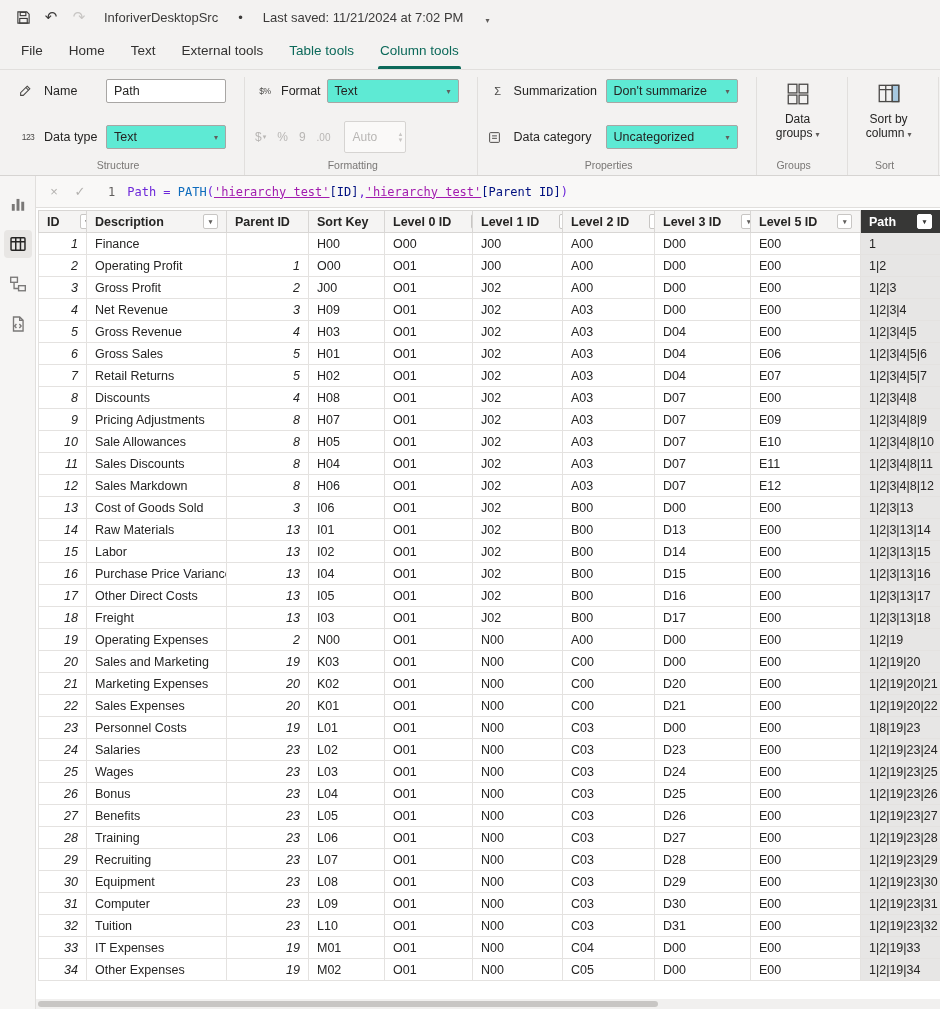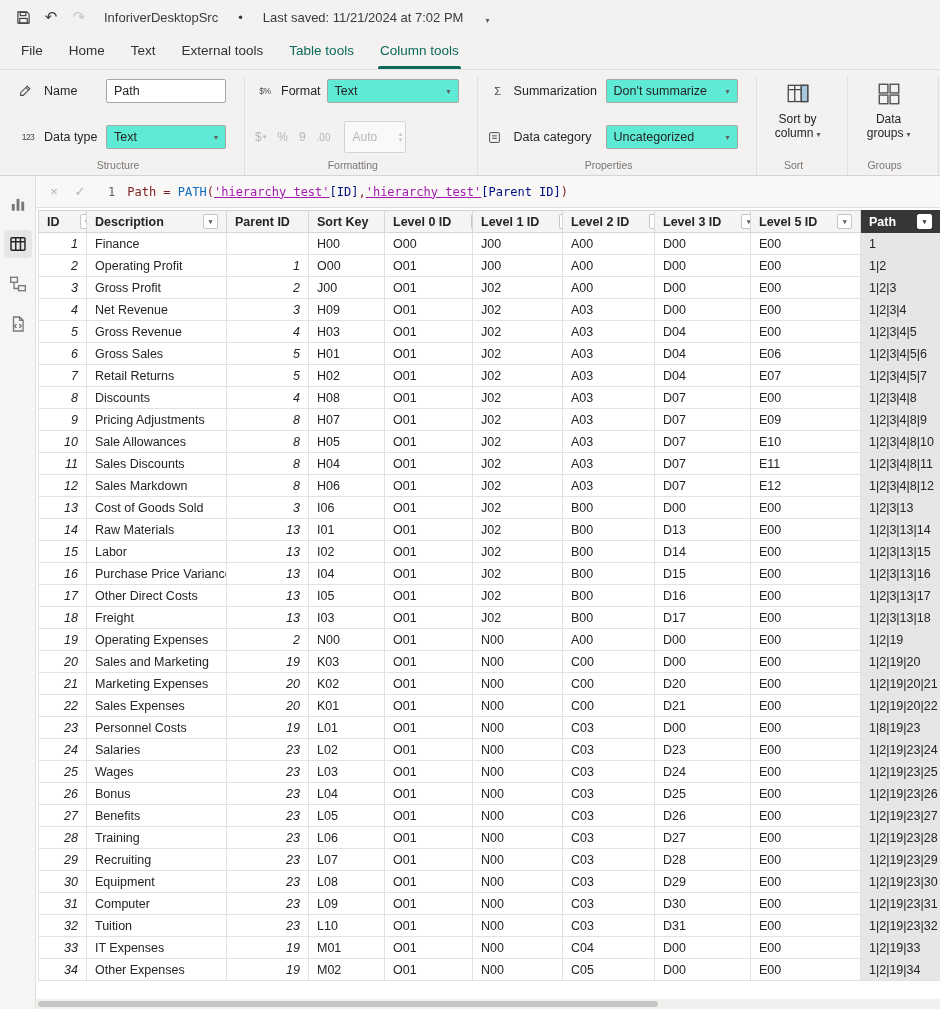--- a/index.html
+++ b/index.html
@@ -59,21 +59,21 @@
   .side-item.active { color:#252423; background:#e8e6e4; }
   .main { flex:1; display:flex; flex-direction:column; min-width:0; }
 
   
   .fbar { height:32px; display:flex; align-items:center; gap:2px; padding:0 6px; background:#f9f8f7;
           border-bottom:1px solid #e1dfdd; flex:none; }
   .fx-btn { width:24px; height:24px; display:flex; align-items:center; justify-content:center;
             color:#b3b1af; font-size:13px; cursor:pointer; }
   .line-num { margin:0 10px 0 14px; color:#605e5c; font:12px "DejaVu Sans Mono", monospace; }
   .formula { font:12px "DejaVu Sans Mono", monospace; white-space:nowrap; }
-  .tok-plain { color:#7f1d1d; }
+  .tok-plain { color:#6d28d9; }
   .tok-function { color:#0f6cbd; }
   .tok-string { color:#a21caf;text-decoration:underline; }
   .tok-reference { color:#001080; }
 
   
   .table-area { flex:1; padding:2px 0 0 2px; overflow:hidden; position:relative; background:#fff; }
   table { border-collapse:collapse; table-layout:fixed; width:902px; font-size:12.5px; }
   th, td { border:1px solid #e4e2e0; padding:2px 8px; height:22px; line-height:16px;
            white-space:nowrap; overflow:hidden; }
   thead th { background:#f5f4f3; border-color:#d8d6d4; font-weight:700; text-align:left; cursor:pointer; }
@@ -209,46 +209,46 @@
           <span>Uncategorized</span>
           <span class="chev">▾</span>
         </div>
       </div>
       <div class="rgroup-label">Properties</div>
     </div>
 
     <div class="rgroup">
       <div class="bigbtn">
         <svg width="26" height="26" viewBox="0 0 24 24" fill="none" stroke="#4a4947" stroke-width="1.2">
-          <rect x="3" y="4" width="18" height="15"></rect>
-            <path d="M3 8 h18 M9 4 v15 M15 4 v15"></path>
-          <rect x="15" y="4" width="6" height="15" fill="#a6c8e0" stroke="#4a4947"></rect>
-        </svg>
-        <span>
-          <span>Sort by</span><br>
-          <span>column</span><span class="chev">▾</span>
-        </span>
-      </div>
-      <div class="rgroup-label">Sort</div>
-    </div>
-
-    <div class="rgroup">
-      <div class="bigbtn">
-        <svg width="26" height="26" viewBox="0 0 24 24" fill="none" stroke="#4a4947" stroke-width="1.2">
           <rect x="3" y="3" width="8" height="8"></rect>
             <rect x="13" y="3" width="8" height="8"></rect>
           <rect x="3" y="13" width="8" height="8"></rect>
             <rect x="13" y="13" width="8" height="8"></rect>
         </svg>
         <span>
           <span>Data</span><br>
           <span>groups</span><span class="chev">▾</span>
         </span>
       </div>
       <div class="rgroup-label">Groups</div>
+    </div>
+
+    <div class="rgroup">
+      <div class="bigbtn">
+        <svg width="26" height="26" viewBox="0 0 24 24" fill="none" stroke="#4a4947" stroke-width="1.2">
+          <rect x="3" y="4" width="18" height="15"></rect>
+            <path d="M3 8 h18 M9 4 v15 M15 4 v15"></path>
+          <rect x="15" y="4" width="6" height="15" fill="#a6c8e0" stroke="#4a4947"></rect>
+        </svg>
+        <span>
+          <span>Sort by</span><br>
+          <span>column</span><span class="chev">▾</span>
+        </span>
+      </div>
+      <div class="rgroup-label">Sort</div>
     </div>
 
     <div class="rgroup clipped">
       <div class="bigbtn" style="align-items:flex-start; text-align:left; width:40px;">
         <svg width="26" height="26" viewBox="0 0 24 24" fill="none" stroke="#4a4947" stroke-width="1.2">
           <rect x="2" y="3" width="9" height="7"></rect>
             <rect x="13" y="14" width="9" height="7"></rect>
             <path d="M6.5 10 v5 h6.5"></path>
         </svg>
         <span>

